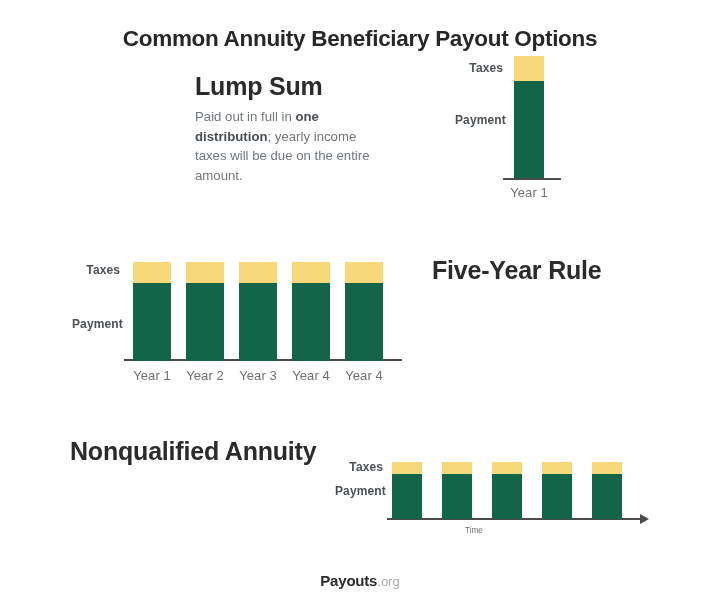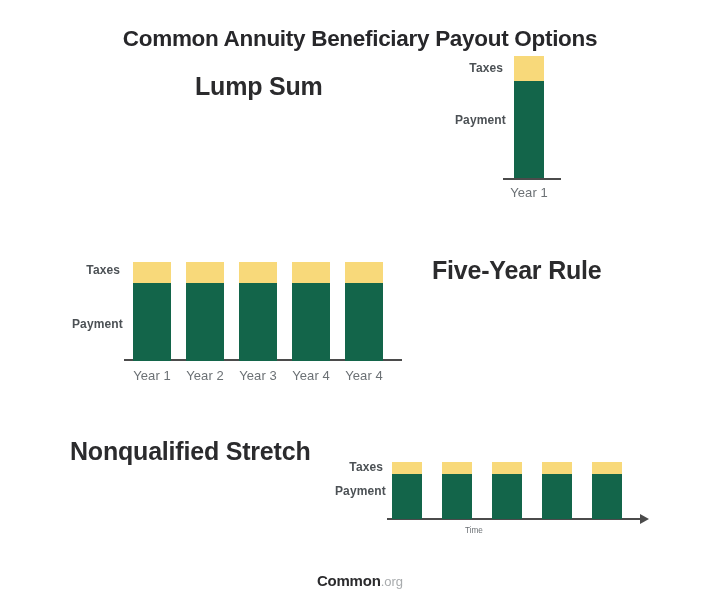--- a/index.html
+++ b/index.html
@@ -130,20 +130,23 @@
 </style>
 </head>
 <body>
 
 <div class="infographic">
 
   <div class="main-title">Common Annuity Beneficiary Payout Options</div>
 
   <div class="section-heading" style="left:195px; top:72px;">Lump Sum</div>
 
+  <div class="section-body" style="left:195px; top:107px; width:180px;">
+    <span>Paid out in full in </span><b>one distribution</b><span>; yearly income taxes will be due on the entire amount.</span>
+  </div>
 
   <div class="chart" style="left:455px; top:58px; width:200px; height:135px;">
 
     <div class="series-label" style="left:0px; top:3px; width:48px;">Taxes</div>
     <div class="series-label" style="left:0px; top:55px; width:48px;">Payment</div>
 
     <div class="axis-line" style="left:48px; top:120px; width:58px;"></div>
 
     <div class="bar" style="left:59px; bottom:15px; width:30px; height:122px;">
       <div class="taxes-seg" style="height:25px;"></div>
@@ -178,21 +181,21 @@
     <div class="axis-tick-label" style="left:55px; top:110px; width:50px;">Year 1</div>
     <div class="axis-tick-label" style="left:108px; top:110px; width:50px;">Year 2</div>
     <div class="axis-tick-label" style="left:161px; top:110px; width:50px;">Year 3</div>
     <div class="axis-tick-label" style="left:214px; top:110px; width:50px;">Year 4</div>
     <div class="axis-tick-label" style="left:267px; top:110px; width:50px;">Year 4</div>
   </div>
 
   <div class="section-heading" style="left:432px; top:256px;">Five-Year Rule</div>
 
 
-  <div class="section-heading" style="left:70px; top:437px;">Nonqualified Stretch</div>
+  <div class="section-heading" style="left:70px; top:437px;">Nonqualified Annuity</div>
 
 
   <div class="chart" style="left:335px; top:455px; width:320px; height:90px;">
 
     <div class="series-label" style="left:0px; top:5px; width:48px;">Taxes</div>
     <div class="series-label" style="left:0px; top:29px; width:48px;">Payment</div>
 
     <div class="axis-line" style="left:52px; top:63px; width:255px;"></div>
     <div class="arrow-head" style="left:305px; top:59px;"></div>
 
@@ -209,16 +212,16 @@
       <div class="taxes-seg" style="height:12px;"></div>
     </div>
     <div class="bar" style="left:257px; bottom:26px; width:30px; height:57px;">
       <div class="taxes-seg" style="height:12px;"></div>
     </div>
 
     <div class="axis-title" style="left:130px; top:71px; width:80px;">Time</div>
   </div>
 
   <div class="footer-logo">
-    <span class="brand">Common</span><span class="tld">.org</span>
+    <span class="brand">Payouts</span><span class="tld">.org</span>
   </div>
 
 </div>
 
 </body></html>

